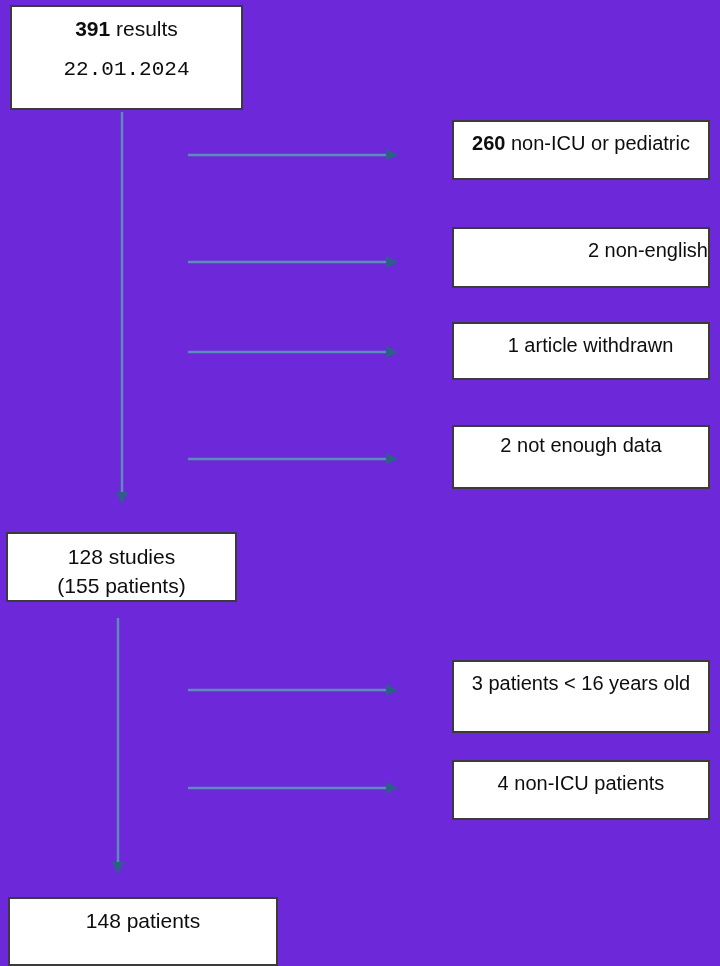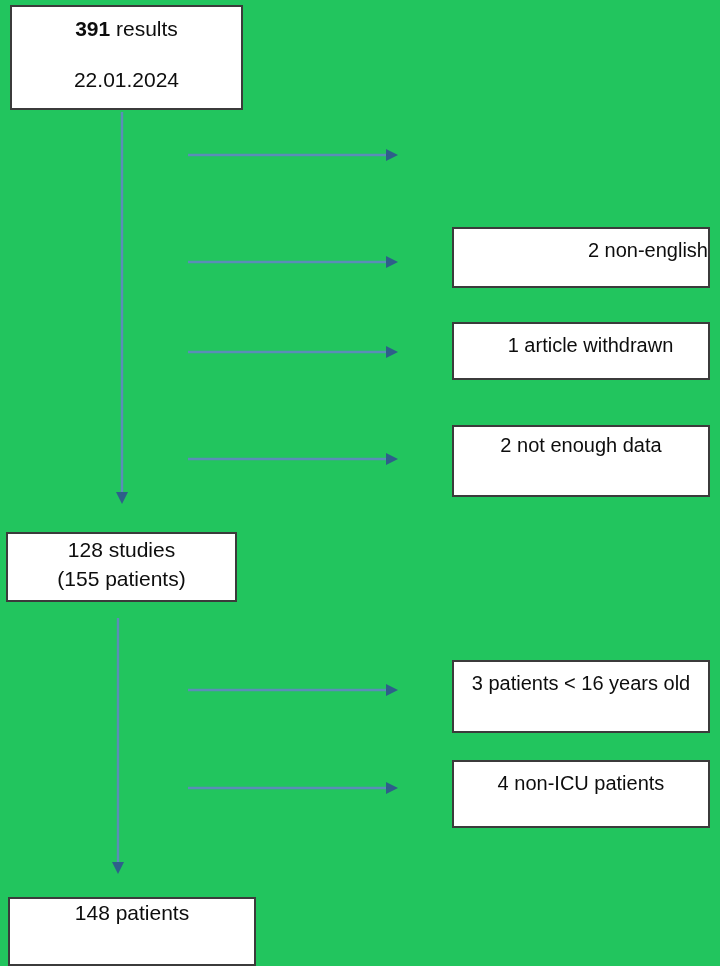--- a/index.html
+++ b/index.html
@@ -9,21 +9,21 @@
     background: #ffffff;
   }
   body {
     font-family: "Liberation Sans", sans-serif;
     color: #000000;
   }
   #canvas {
     position: relative;
     width: 720px;
     height: 966px;
-    background: #22c55e;
+    background: #6d28d9;
     overflow: hidden;
   }
   .node {
     position: absolute;
     box-sizing: border-box;
     border: 2px solid #3b3b3b;
     background: #ffffff;
     text-align: center;
     line-height: 1.38;
     color: #0d0d0d;
@@ -38,50 +38,52 @@
   
   #node-start {
     left: 10px;
     top: 5px;
     width: 233px;
     height: 105px;
     font-size: 21px;
     padding-top: 8px;
   }
   #node-start .line + .line {
-    margin-top: 22px;
+    margin-top: 12px;
+    font-family: Liberation Mono, monospace;
   }
   #node-studies {
     left: 6px;
     top: 532px;
     width: 231px;
     height: 70px;
     font-size: 21px;
-    padding-top: 2px;
+    padding-top: 9px;
   }
   #node-final {
     left: 8px;
     top: 897px;
-    width: 248px;
+    width: 270px;
     height: 69px;
     font-size: 21px;
+    padding-top: 8px;
   }
   
   .excl {
     left: 452px;
     width: 258px;
     font-size: 20px;
     padding-top: 8px;
   }
   #excl-0 { top: 120px;  height: 60px; }
   #excl-1 { top: 227px;  height: 61px; text-align: right; }
   #excl-2 { top: 322px;  height: 58px; padding-left: 19px; }
-  #excl-3 { top: 425px;  height: 72px; padding-top: 5px; }
+  #excl-3 { top: 425px;  height: 64px; padding-top: 5px; }
   #excl-4 { top: 660px;  height: 73px; }
-  #excl-5 { top: 760px;  height: 68px; }
+  #excl-5 { top: 760px;  height: 60px; }
 
   
   .arrow-svg {
     position: absolute;
     left: 0;
     top: 0;
     width: 720px;
     height: 966px;
     pointer-events: none;
   }
@@ -121,20 +123,23 @@
 
   <div class="node" id="node-studies">
     <span class="line">128 studies</span>
     <span class="line">(155 patients)</span>
   </div>
 
   <div class="node" id="node-final">
     <span class="line">148 patients</span>
   </div>
 
+  <div class="node excl" id="excl-0">
+    <span class="line"><span class="bold">260</span><span> non-ICU or pediatric</span></span>
+  </div>
 
   <div class="node excl" id="excl-1">
     <span class="line">2 non-english</span>
   </div>
 
   <div class="node excl" id="excl-2">
     <span class="line">1 article withdrawn</span>
   </div>
 
   <div class="node excl" id="excl-3">

